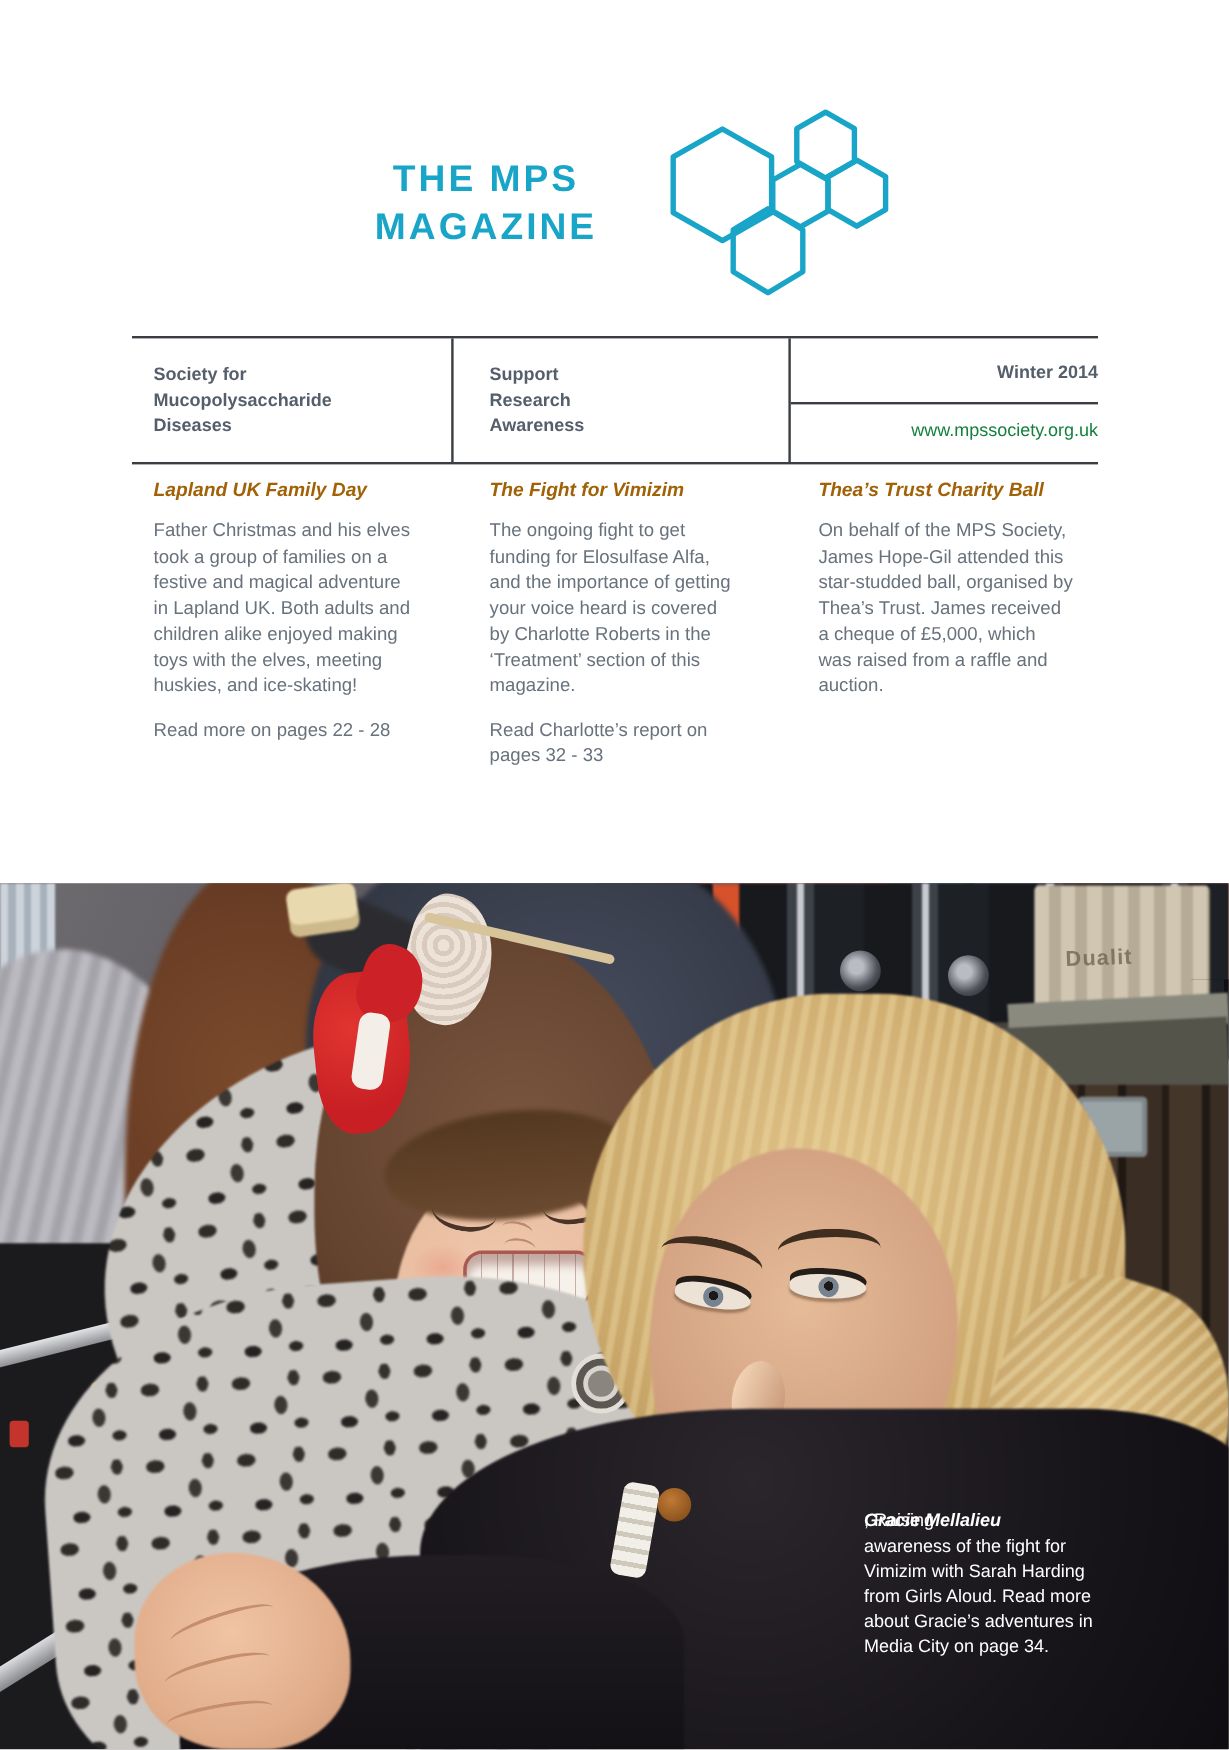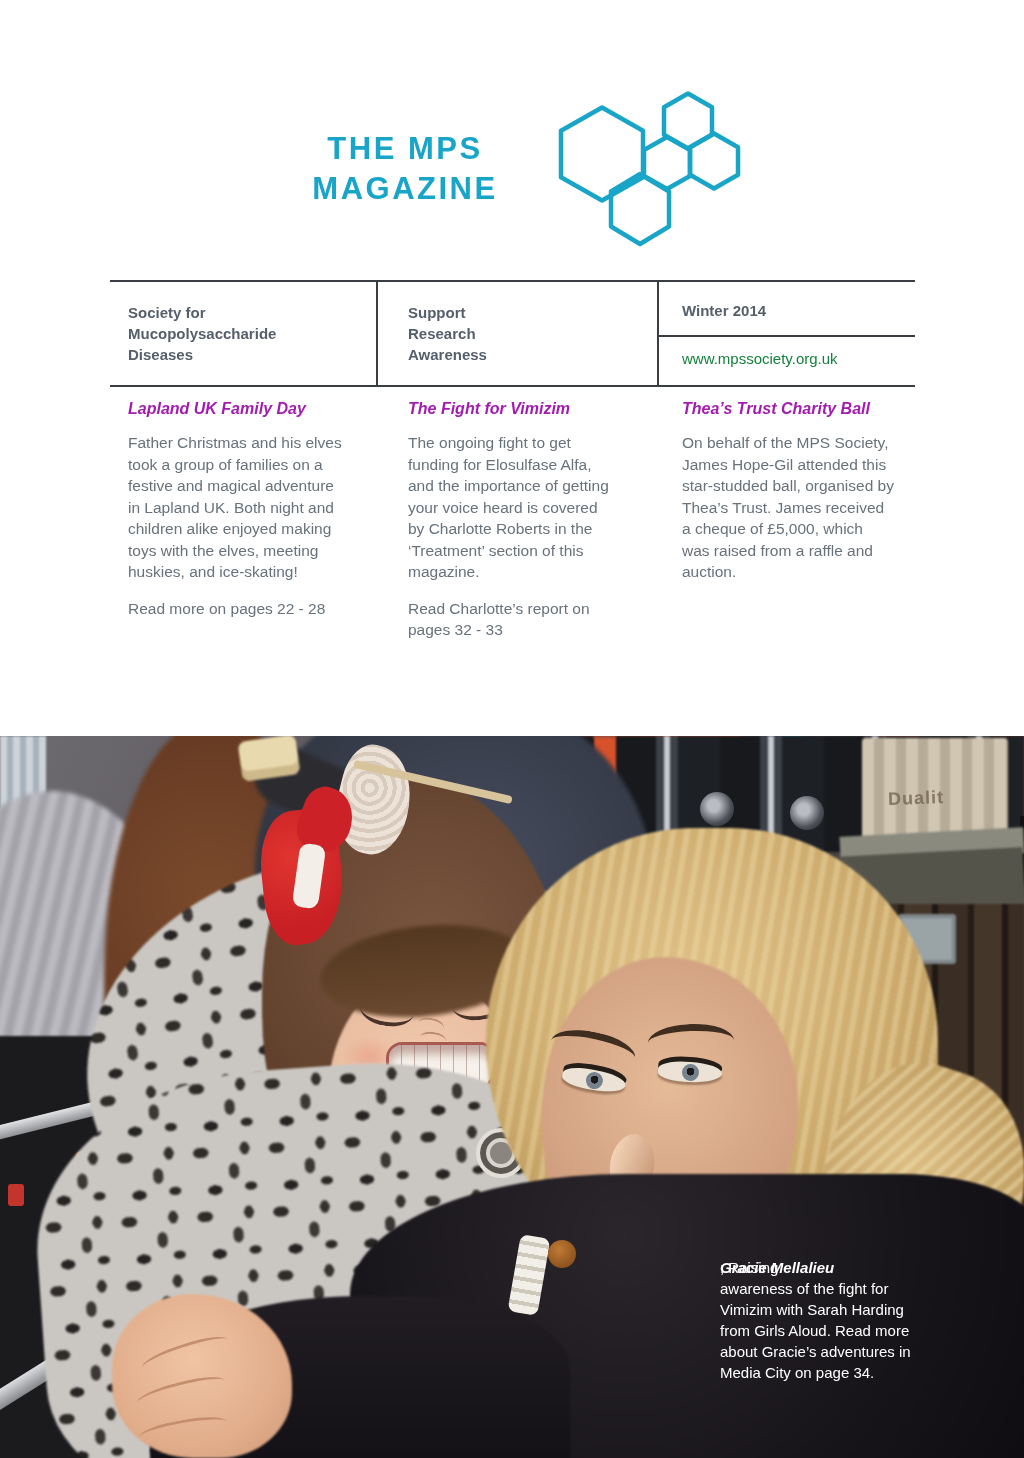--- a/index.html
+++ b/index.html
@@ -20,33 +20,33 @@
 
   
   .info-grid{
     position:absolute;left:110px;top:280px;width:805px;height:103px;
     border-top:2px solid #3a3d41;border-bottom:2px solid #3a3d41;
     color:#555f6b;font-size:15px;
   }
   .info-col{position:absolute;top:0;height:100%;box-sizing:border-box;}
   .col-a{left:0;width:268px;border-right:2px solid #3a3d41;padding:20px 0 0 18px;}
   .col-b{left:268px;width:281px;border-right:2px solid #3a3d41;padding:20px 0 0 30px;}
-  .col-c{left:549px;width:256px;padding:0;}
+  .col-c{left:549px;width:256px;padding:0;text-align:right;}
   .info-head{font-weight:700;line-height:21px;}
   .issue-cell{box-sizing:border-box;height:55px;border-bottom:2px solid #3a3d41;
     padding:20px 0 0 23px;font-weight:700;}
   .url-cell{padding:13px 0 0 23px;color:#15803d;}
 
   
   .articles{position:absolute;left:0;top:400px;width:1024px;color:#68727c;}
   .article{position:absolute;top:0;}
   .art-1{left:128px;width:252px;}
   .art-2{left:408px;width:242px;}
   .art-3{left:682px;width:240px;}
-  .art-title{font-style:italic;font-size:16px;color:#a21caf;margin:0 0 14px 0;}
+  .art-title{font-style:italic;font-size:16px;color:#a16207;margin:0 0 14px 0;}
   .art-body{font-size:15.5px;line-height:21.5px;margin:0;}
   .art-read{font-size:15.5px;line-height:21.5px;margin:15px 0 0 0;}
 
   
   .photo{
     position:absolute;left:0;top:736px;width:1024px;height:722px;margin:0;
     overflow:hidden;background:linear-gradient(115deg,#6f6c70 0%,#57535a 35%,#4a4345 60%,#3a3230 100%);
   }
   .photo *{position:absolute;}
   .blur1{filter:blur(1px);} .blur2{filter:blur(2px);}
@@ -214,21 +214,21 @@
       <div class="url-cell">www.mpssociety.org.uk</div>
     </div>
   </section>
 
   <section class="articles">
     <article class="article art-1">
       <h3 class="art-title">Lapland UK Family Day</h3>
       <p class="art-body pre">Father Christmas and his elves
 took a group of families on a
 festive and magical adventure
-in Lapland UK. Both night and
+in Lapland UK. Both adults and
 children alike enjoyed making
 toys with the elves, meeting
 huskies, and ice-skating!</p>
       <p class="art-read pre">Read more on pages 22 - 28</p>
     </article>
     <article class="article art-2">
       <h3 class="art-title">The Fight for Vimizim</h3>
       <p class="art-body pre">The ongoing fight to get
 funding for Elosulfase Alfa,
 and the importance of getting

